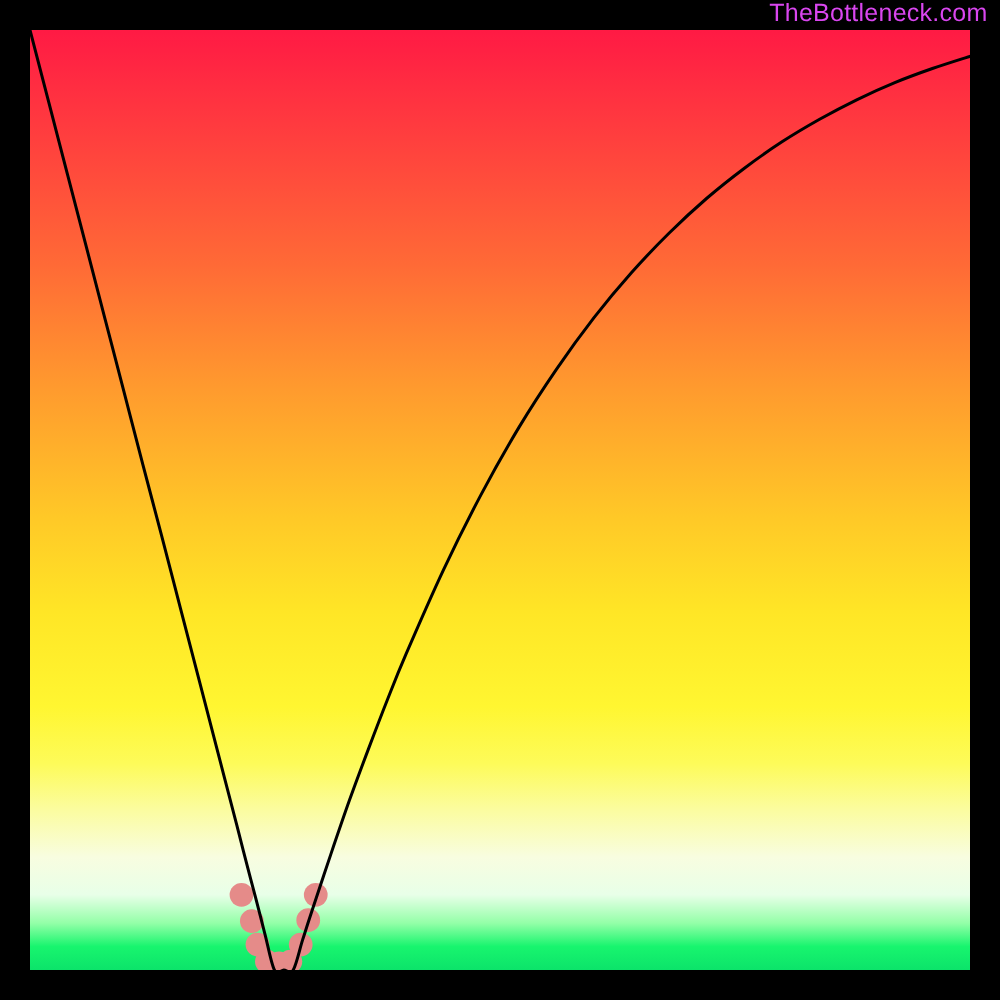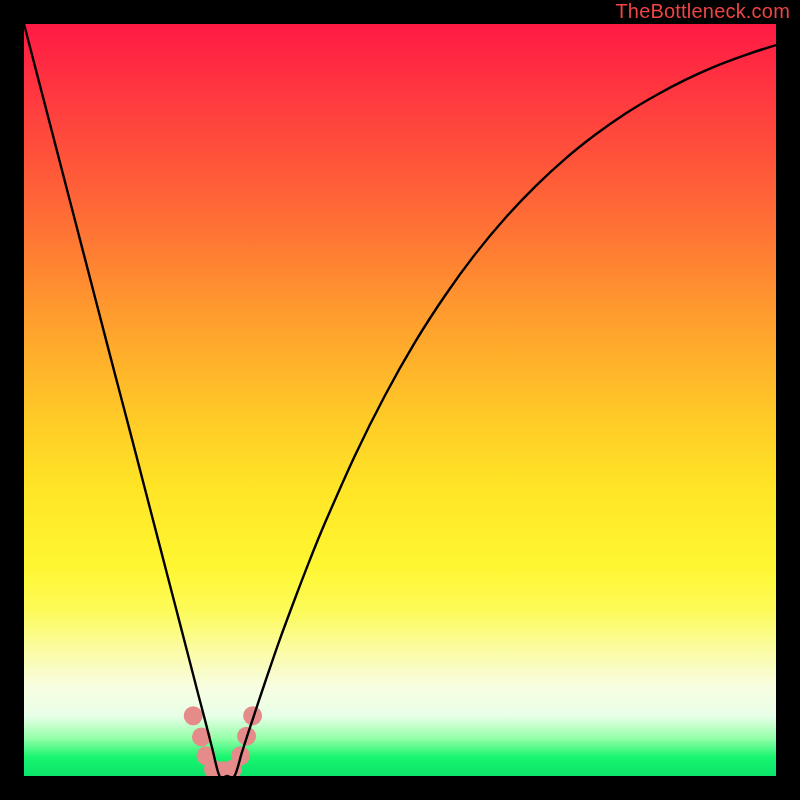--- a/index.html
+++ b/index.html
@@ -51,21 +51,21 @@
     inset: 0;
     width: 752px;
     height: 752px;
   }
   .watermark {
     position: absolute;
     top: 0;
     right: 10px;
     font-family: Arial, Helvetica, sans-serif;
     font-size: 20px;
-    color: #ef4444;
+    color: #d946ef;
     letter-spacing: 0.2px;
     user-select: none;
   }
 </style>
 </head>
 <body>
 
 <div class="frame">
   <div class="plot">
     <div class="gradient"></div>

